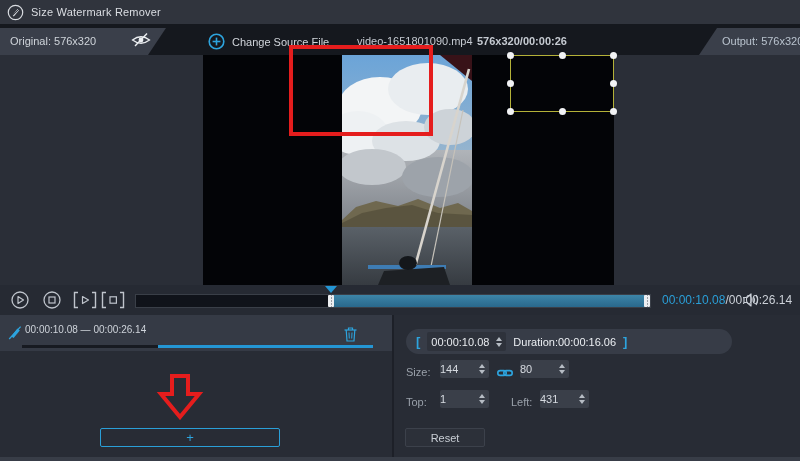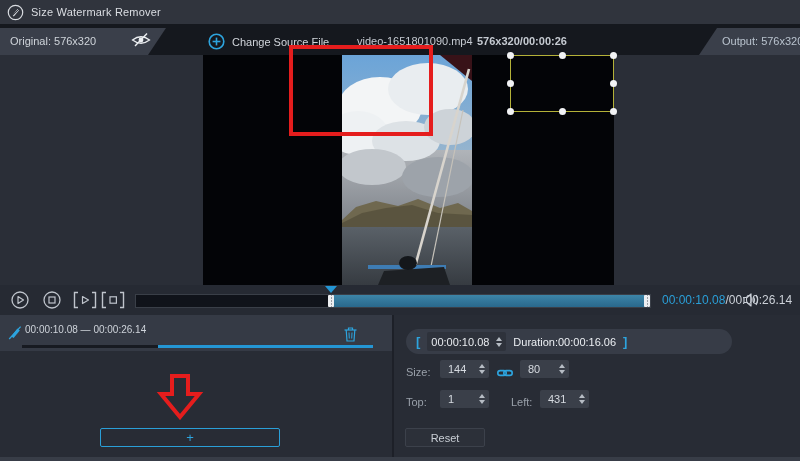--- a/index.html
+++ b/index.html
@@ -86,21 +86,21 @@
   .v-divider { position:absolute; left:392px; top:0; width:2px; height:146px; background:#1d2028; }
 
   .time-pill { position:absolute; left:406px; top:14px; width:326px; height:25px;
     background:#373c47; border-radius:13px; display:flex; align-items:center;
     padding:0 10px; gap:7px; }
   .bracket { color:#2da4de; font-size:13px; font-weight:bold; }
   .spin-input { height:19px; background:#2e323b; border-radius:2px; display:flex; align-items:center; }
   .spin-input input { width:66px; height:17px; background:transparent; border:none; outline:none;
     color:#e8ebef; font-size:11px; text-align:center; font-family:"Liberation Sans",sans-serif; }
   .spin-input.small { background:#3a3f49; height:18px; }
-  .spin-input.small input { width:36px; text-align:left; padding-left:8px; color:#d6dae0; }
+  .spin-input.small input { width:36px; text-align:left; color:#d6dae0; }
   .spinner { width:13px; display:flex; flex-direction:column; align-items:center; gap:2px;
     cursor:pointer; padding-right:2px; }
   .sp-up { width:0; height:0; border-left:3.5px solid transparent; border-right:3.5px solid transparent;
     border-bottom:4px solid #b6bcc4; }
   .sp-down { width:0; height:0; border-left:3.5px solid transparent; border-right:3.5px solid transparent;
     border-top:4px solid #b6bcc4; }
   .duration-lbl { font-size:11px; color:#eceff3; white-space:nowrap; }
   .prop-row { position:absolute; left:406px; height:18px; display:flex; align-items:flex-end; }
   .row-size { top:45px; } .row-pos { top:75px; }
   .prop-lbl { width:34px; font-size:11px; color:#9aa1aa; }

